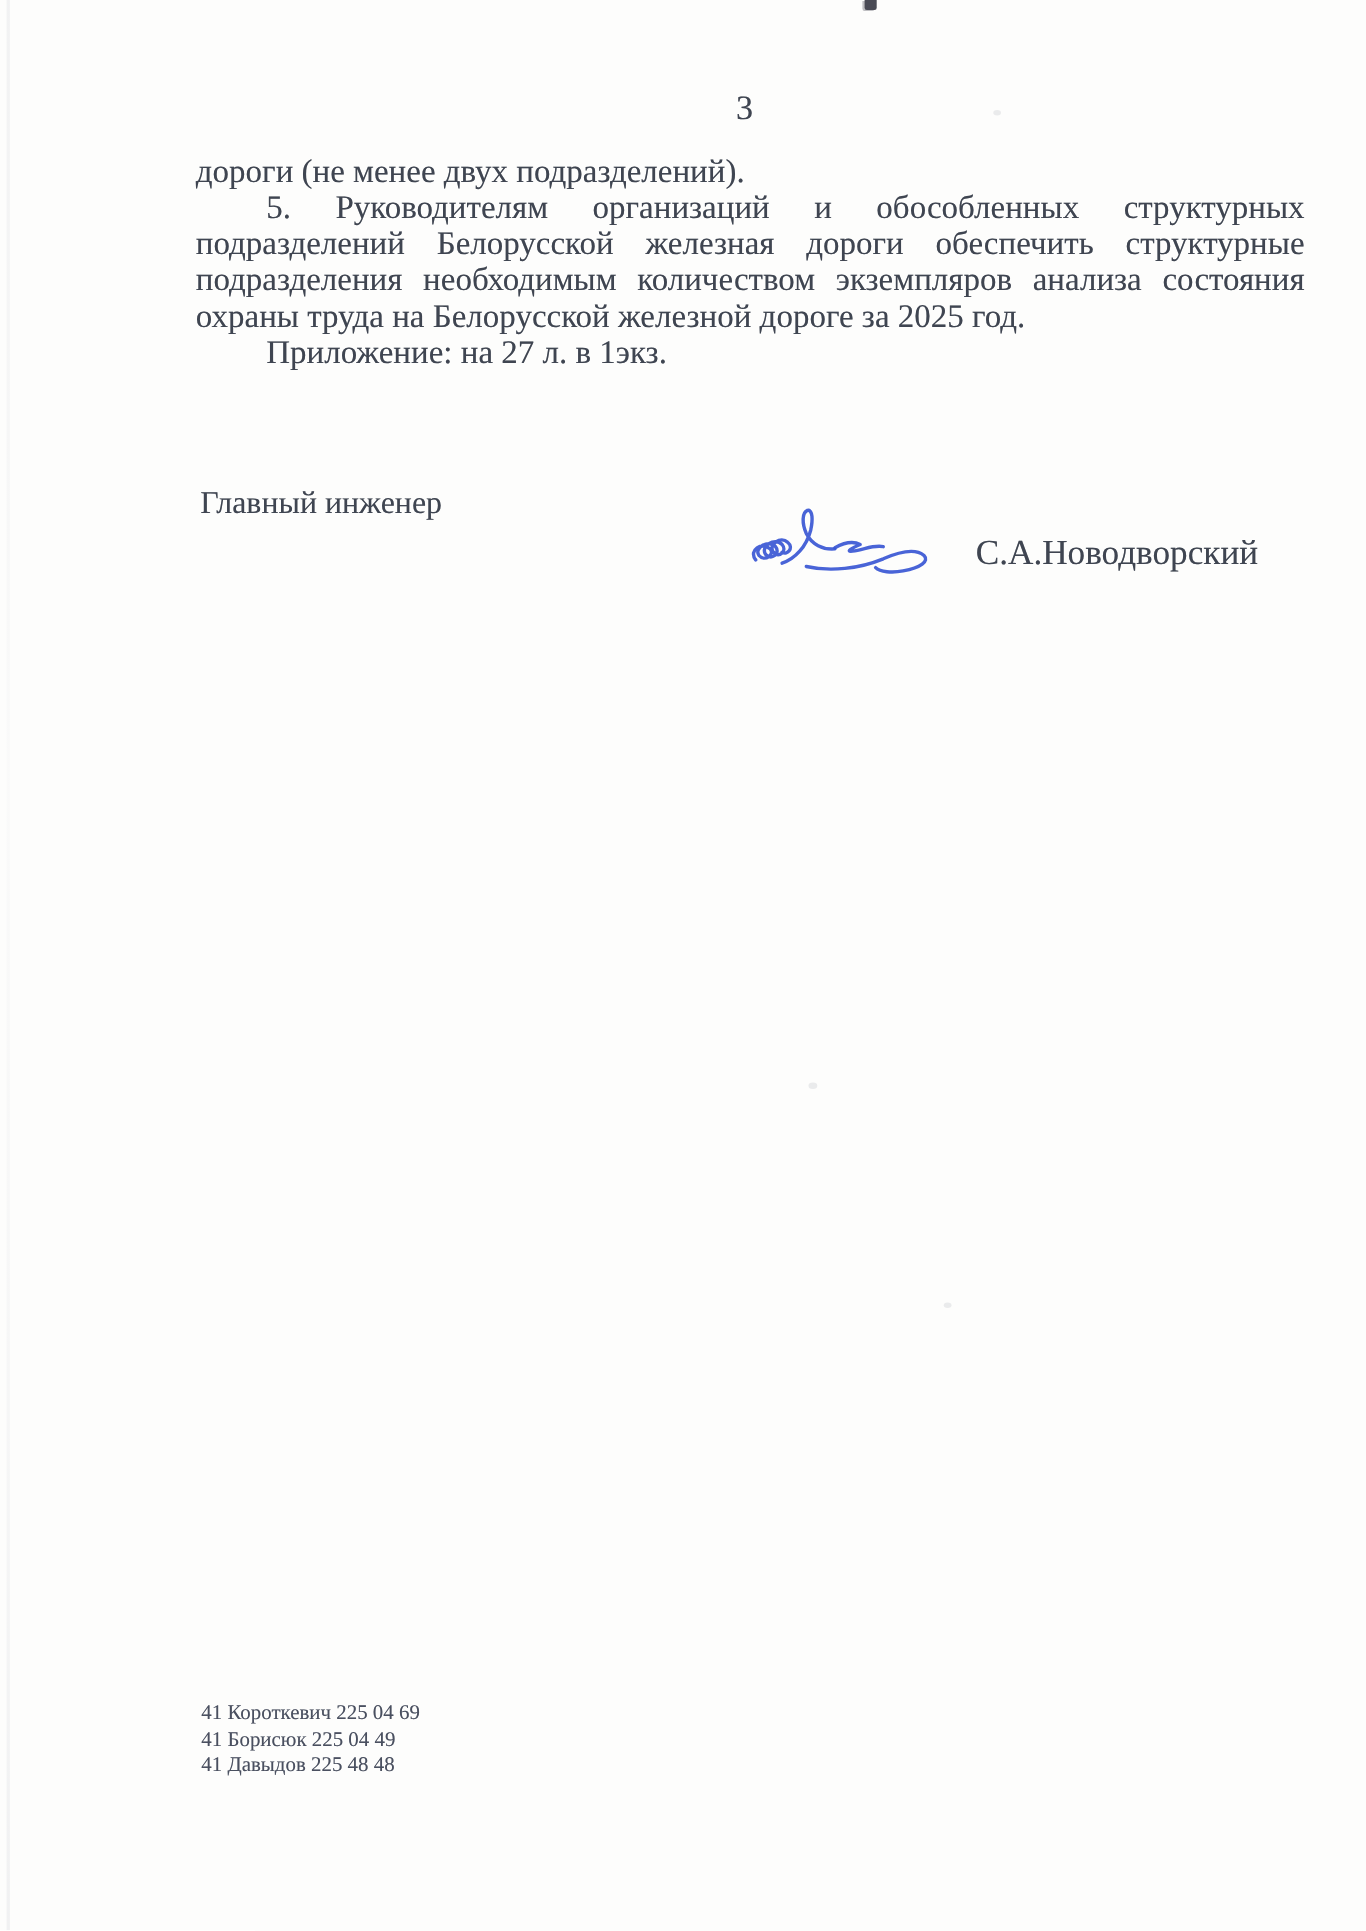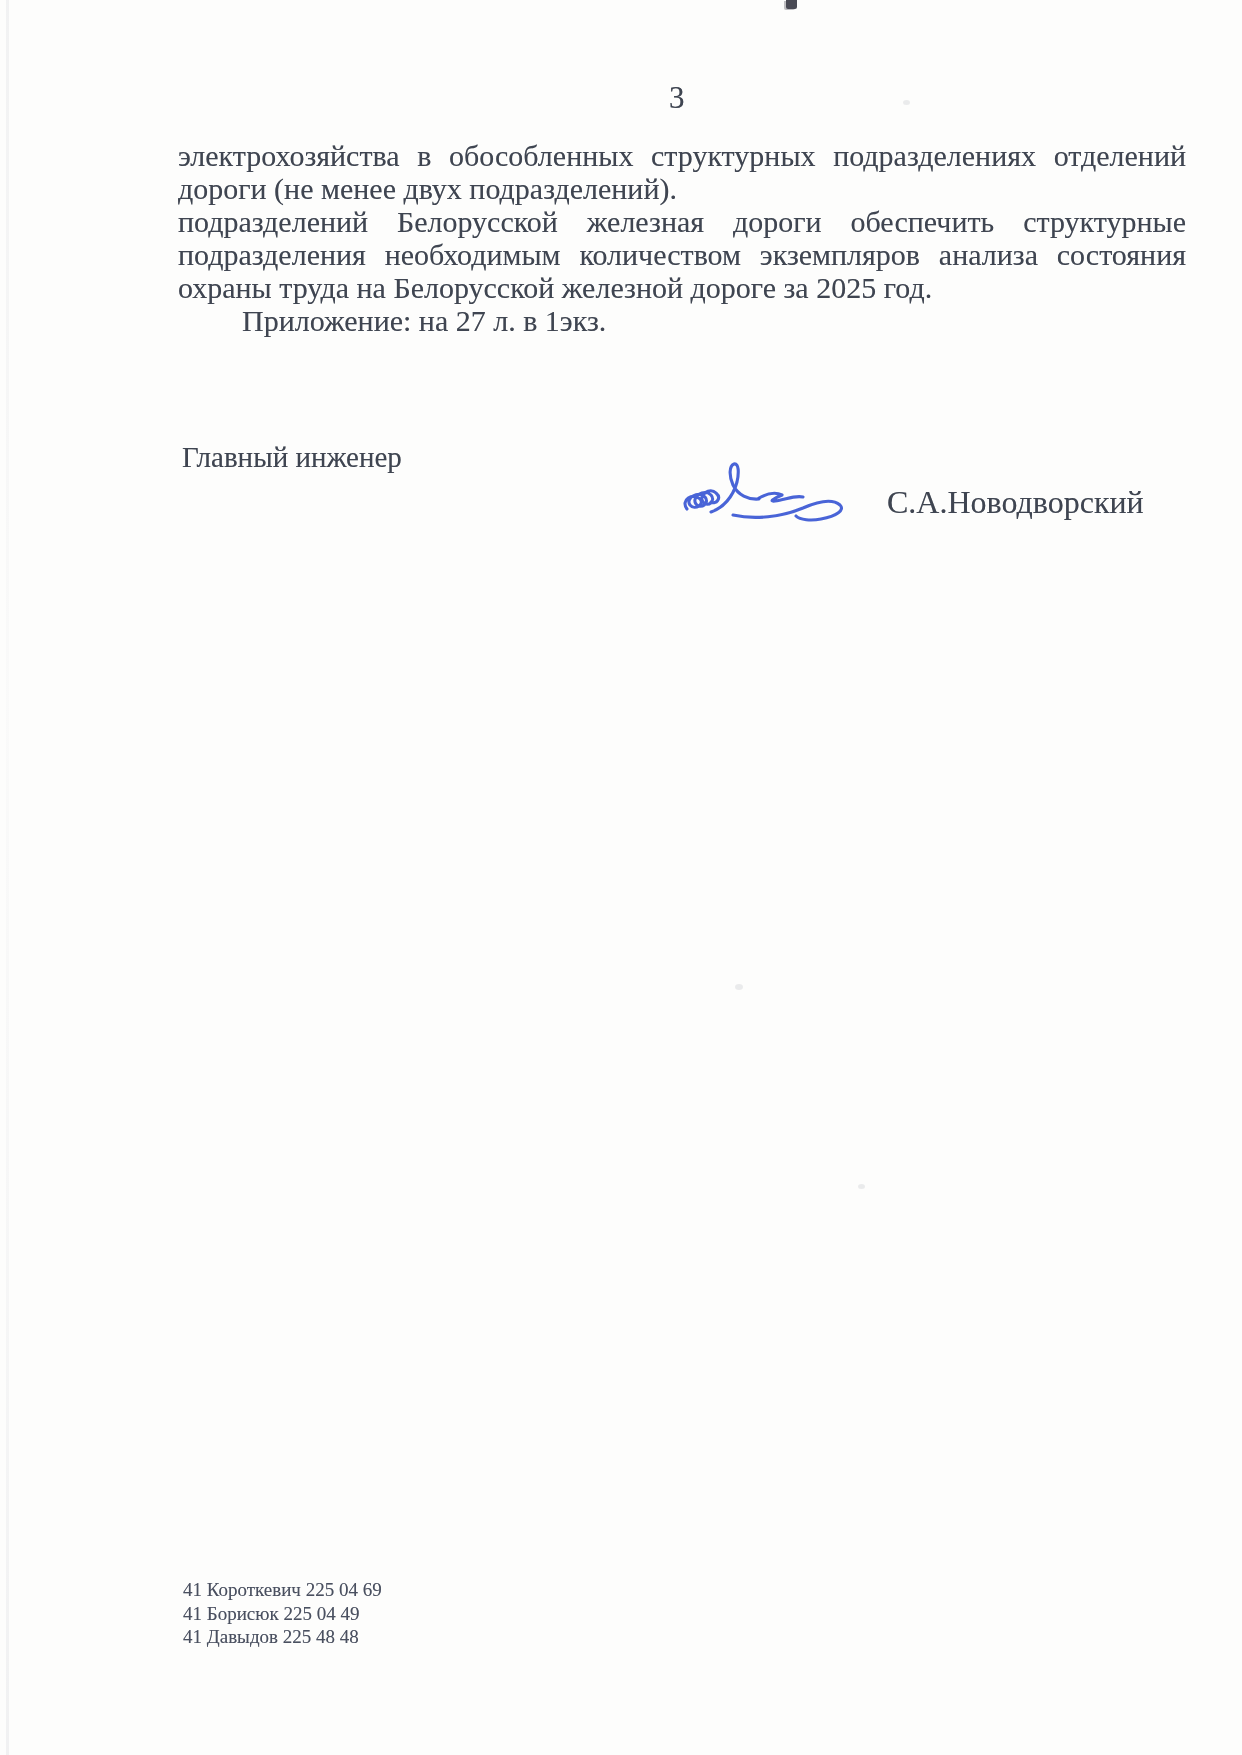--- a/index.html
+++ b/index.html
@@ -89,39 +89,38 @@
     font-size: 32px;
     white-space: nowrap;
   }
   .footer-contacts {
     position: absolute;
     left: 183px; top: 1546px;
     font-size: 19px;
     line-height: 23.5px;
     color: #4a5060;
     text-shadow: 0 0 .5px rgba(74,80,96,0.4);
-    margin-top: 32px;
   }
 </style>
 </head>
 <body>
 
 <div class="page">
 
   <div class="scan-edge"></div>
   <div class="artifact-top"></div>
   <div class="speck" style="left:903px;top:100px;width:7px;height:5px;"></div>
   <div class="speck" style="left:735px;top:984px;width:8px;height:6px;"></div>
   <div class="speck" style="left:858px;top:1184px;width:7px;height:5px;"></div>
 
   <div class="page-number">3</div>
 
   <div class="body-text">
-    <div class="line just">электрохозяйства в обособленных структурных подразделениях отделений</div>
     <div class="line">дороги (не менее двух подразделений).</div>
+    <div class="line just indent">5. Руководителям организаций и обособленных структурных</div>
     <div class="line just">подразделений Белорусской железная дороги обеспечить структурные</div>
     <div class="line just">подразделения необходимым количеством экземпляров анализа состояния</div>
     <div class="line">охраны труда на Белорусской железной дороге за 2025 год.</div>
     <div class="line indent">Приложение: на 27 л. в 1экз.</div>
   </div>
 
   <div class="sig-block">
     <div>Главный инженер</div>
 
     <svg class="sig-svg" viewBox="0 0 188 70" aria-hidden="true">

